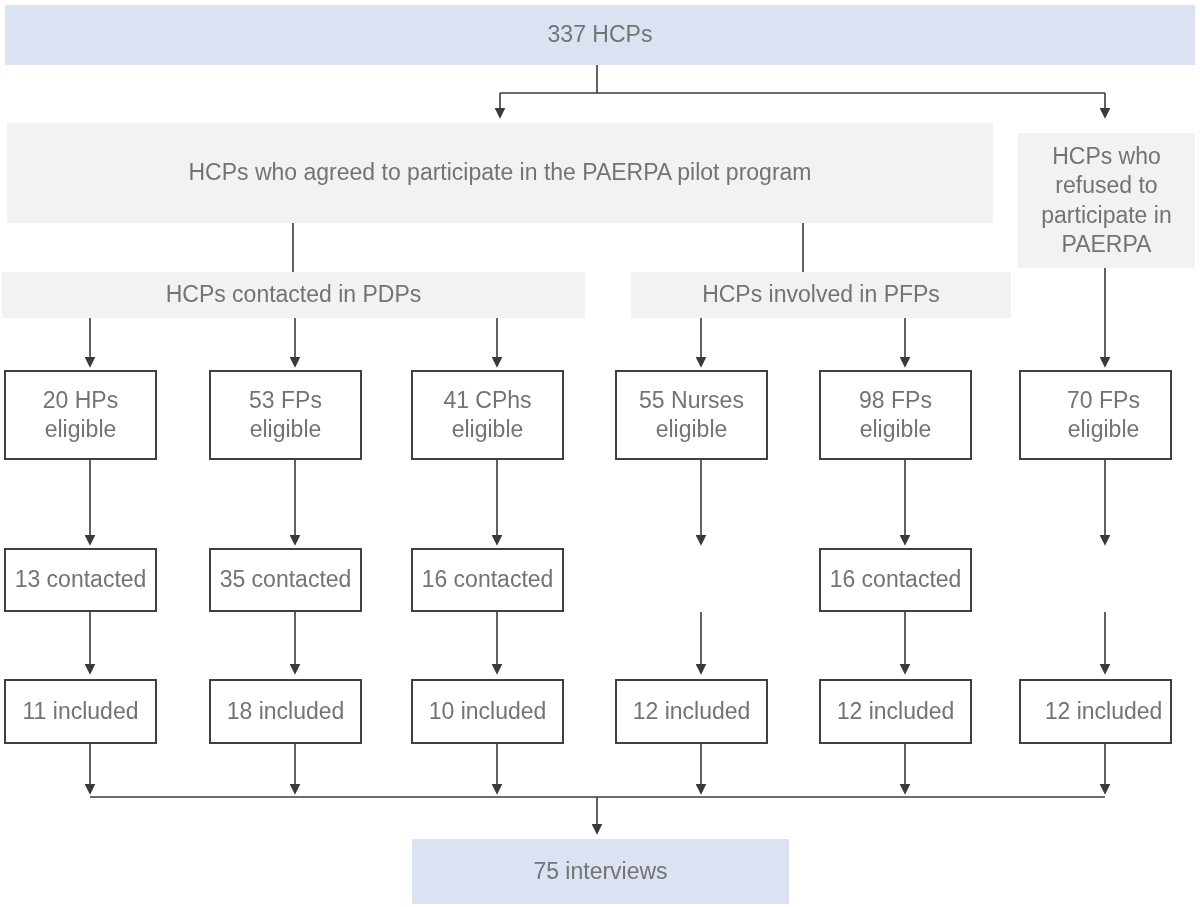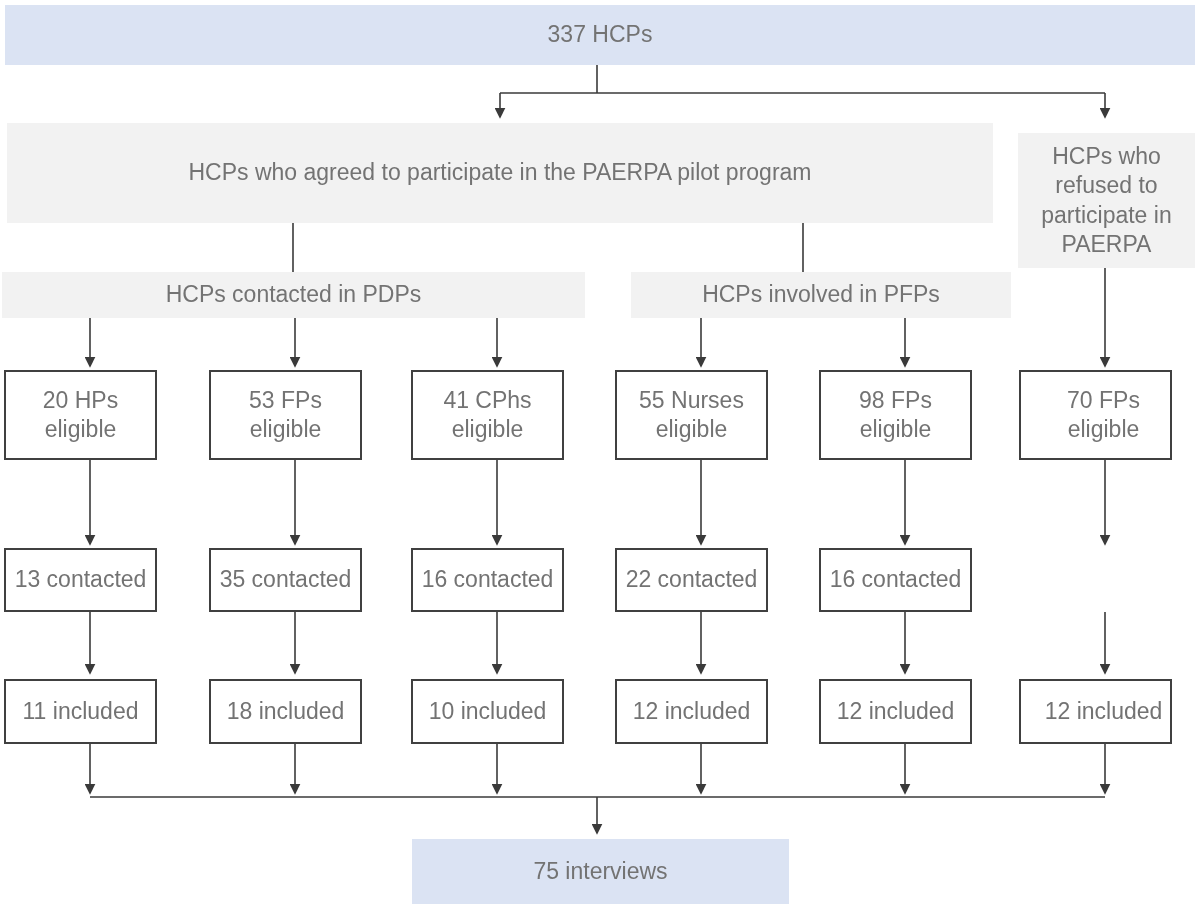--- a/index.html
+++ b/index.html
@@ -106,21 +106,20 @@
   <div class="box node col c3 row-eligible"><span>55 Nurses
 eligible</span></div>
   <div class="box node col c4 row-eligible"><span>98 FPs
 eligible</span></div>
   <div class="box node col c5 row-eligible"><span>70 FPs
 eligible</span></div>
 
   <div class="box node col c0 row-contacted"><span>13 contacted</span></div>
   <div class="box node col c1 row-contacted"><span>35 contacted</span></div>
   <div class="box node col c2 row-contacted"><span>16 contacted</span></div>
-  <div class="box node col c3 row-contacted"><span>22 contacted</span></div>
   <div class="box node col c4 row-contacted"><span>16 contacted</span></div>
 
   <div class="box node col c0 row-included"><span>11 included</span></div>
   <div class="box node col c1 row-included"><span>18 included</span></div>
   <div class="box node col c2 row-included"><span>10 included</span></div>
   <div class="box node col c3 row-included"><span>12 included</span></div>
   <div class="box node col c4 row-included"><span>12 included</span></div>
   <div class="box node col c5 row-included"><span>12 included</span></div>
 
   <div id="result" class="box hl">

